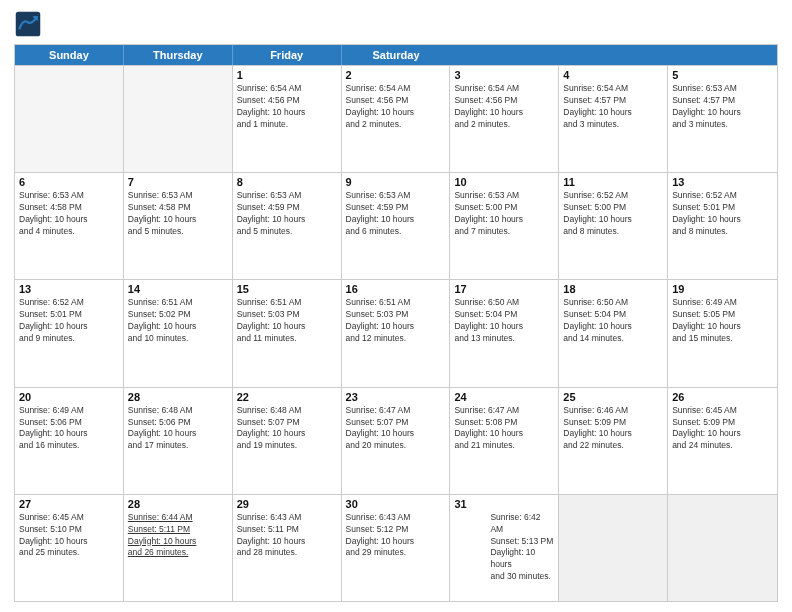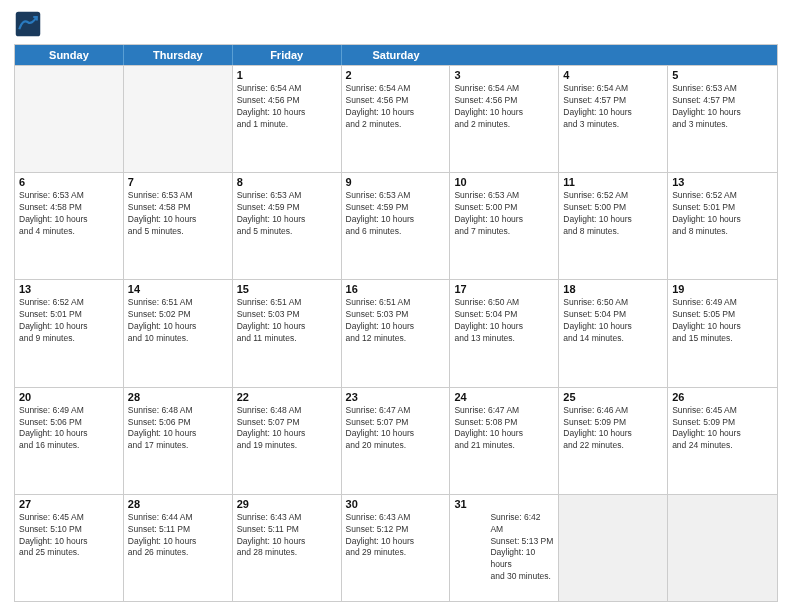--- a/index.html
+++ b/index.html
@@ -332,21 +332,21 @@
         <div class="cal-week">
           <div class="cal-cell">
             <div class="day-number">27</div>
             <div class="day-info" style="white-space: pre-line;">Sunrise: 6:45 AM
 Sunset: 5:10 PM
 Daylight: 10 hours
 and 25 minutes.</div>
           </div>
           <div class="cal-cell">
             <div class="day-number">28</div>
-            <div class="day-info" style="white-space: pre-line;">Sunrise: 6:44 AM
+            <div class="day-info" style="white-space: pre-line; text-decoration: underline;">Sunrise: 6:44 AM
 Sunset: 5:11 PM
 Daylight: 10 hours
 and 26 minutes.</div>
           </div>
           <div class="cal-cell">
             <div class="day-number">29</div>
             <div class="day-info" style="white-space: pre-line;">Sunrise: 6:43 AM
 Sunset: 5:11 PM
 Daylight: 10 hours
 and 28 minutes.</div>

